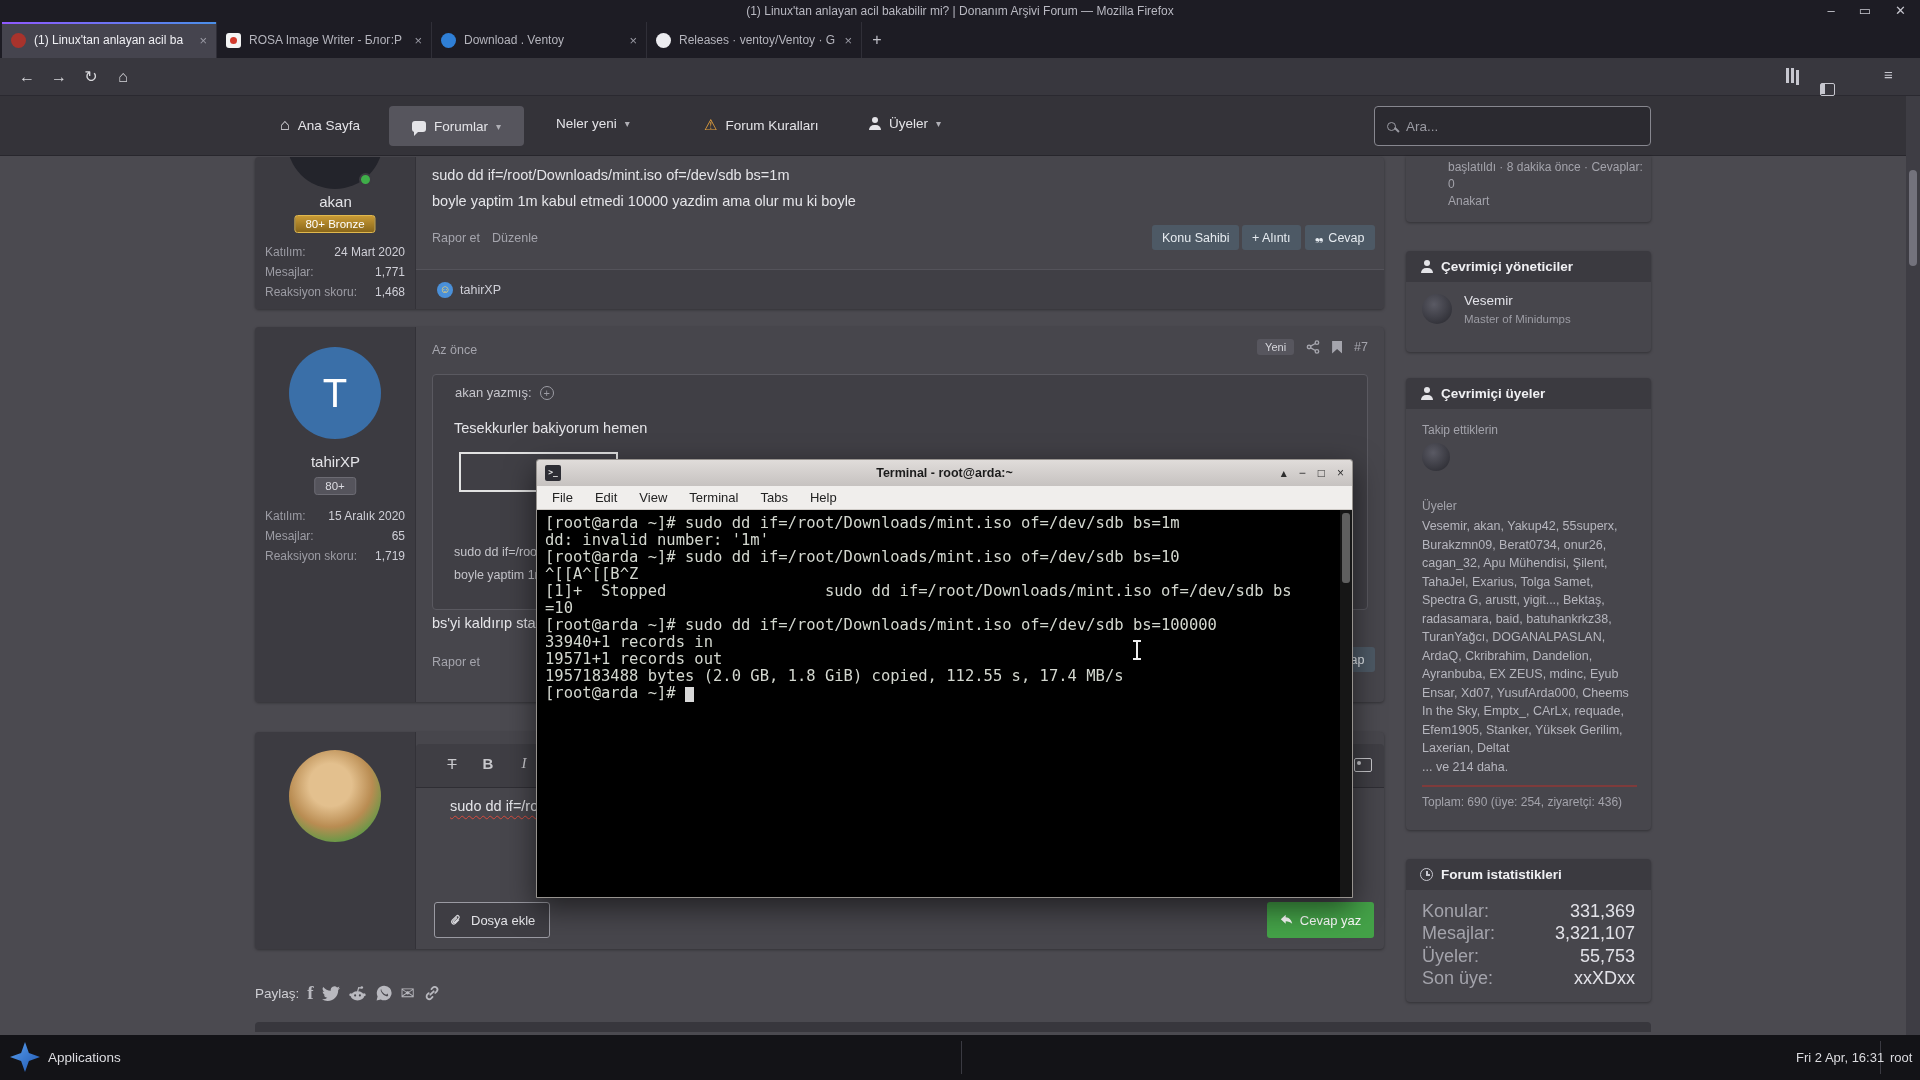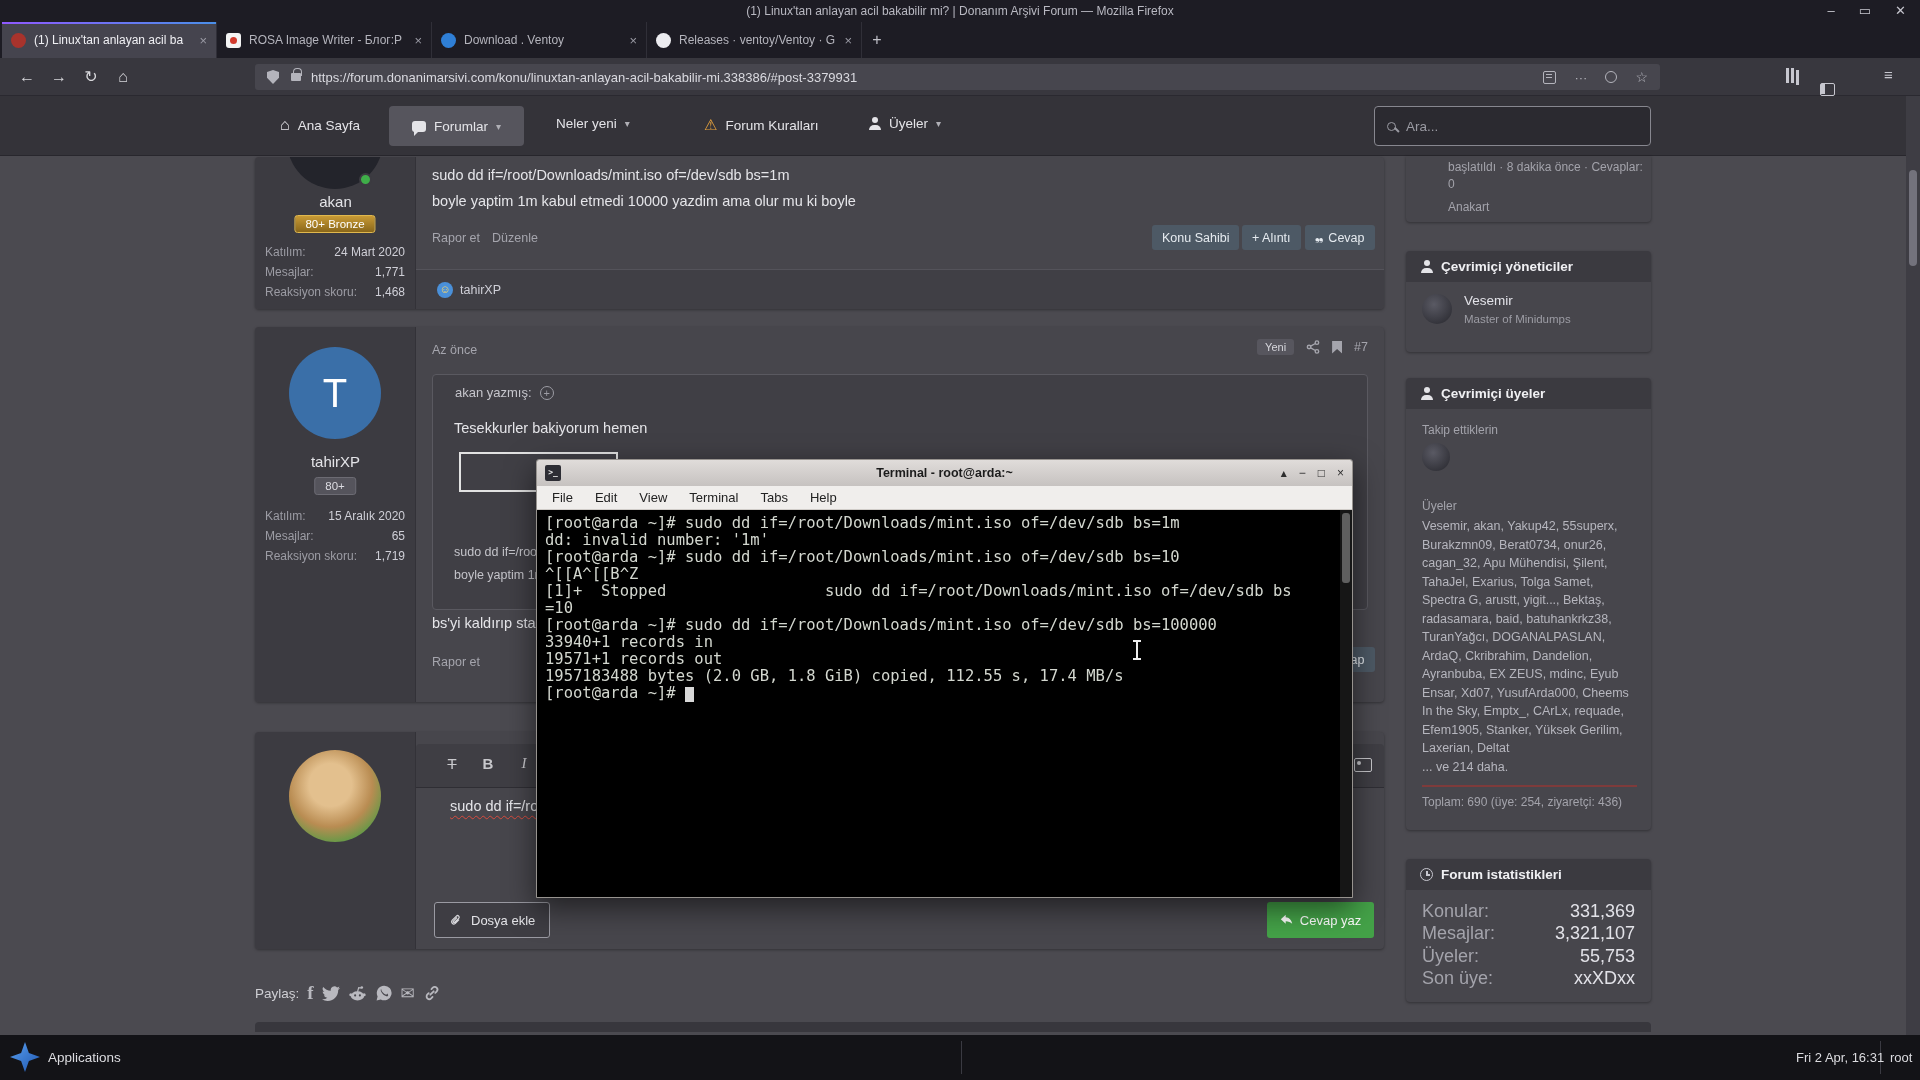--- a/index.html
+++ b/index.html
@@ -181,29 +181,20 @@
       <span class="x">×</span>
     </div>
     <div id="newtab">+</div>
   </div>
 
   <div id="navbar">
     <div class="nbtn" style="left:14px">←</div>
     <div class="nbtn" style="left:46px">→</div>
     <div class="nbtn" style="left:78px">↻</div>
     <div class="nbtn" style="left:110px">⌂</div>
-    <div id="urlfield">
-      <span class="shield"></span>
-      <span class="lock"></span>
-      <span id="urltext">https://forum.donanimarsivi.com/konu/linuxtan-anlayan-acil-bakabilir-mi.338386/#post-3379931</span>
-      <span class="pact readerico"></span>
-      <span class="pact">···</span>
-      <span class="pact circ"></span>
-      <span class="pact star">☆</span>
-    </div>
     <div class="tbico libico" style="left:1786px"></div>
     <div class="tbico sbico" style="left:1820px"></div>
     <div class="tbico person" style="left:1852px"></div>
     <div class="tbico" style="left:1884px;top:8px">≡</div>
   </div>
 
   <div id="page">
 
     <div id="fnav">
       <div class="fnav-item" style="left:280px">
@@ -388,21 +379,21 @@
             <path d="M8.5 11.5l-1.2 1.2a2.4 2.4 0 0 1-3.4-3.4l1.2-1.2"></path>
           </svg>
         </span>
     </div>
     <div id="footstrip"></div>
 
     <div class="scard" style="top:60px;height:66px;border-radius:0 0 4px 4px">
       <div style="padding:4px 10px 0 42px">
         <div class="gtxt" style="white-space:nowrap">başlatıldı · 8 dakika önce · Cevaplar:</div>
         <div class="gtxt" style="margin-top:3px">0</div>
-        <div class="gtxt" style="margin-top:9px">Anakart</div>
+        <div class="gtxt" style="margin-top:3px">Anakart</div>
       </div>
     </div>
 
     <div class="scard" style="top:155px;height:101px">
       <div class="shead">
         <span class="person perlight"></span>
         <span>Çevrimiçi yöneticiler</span>
       </div>
       <div class="sbody" style="height:70px">
         <div class="avdark" style="position:absolute;left:16px;top:12px;width:30px;height:30px"></div>

